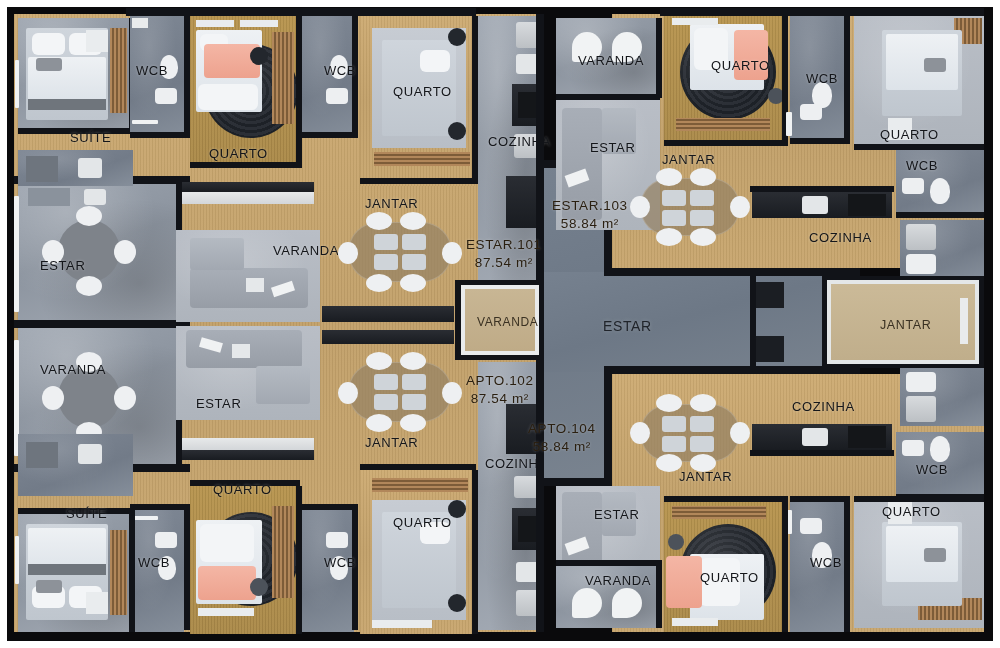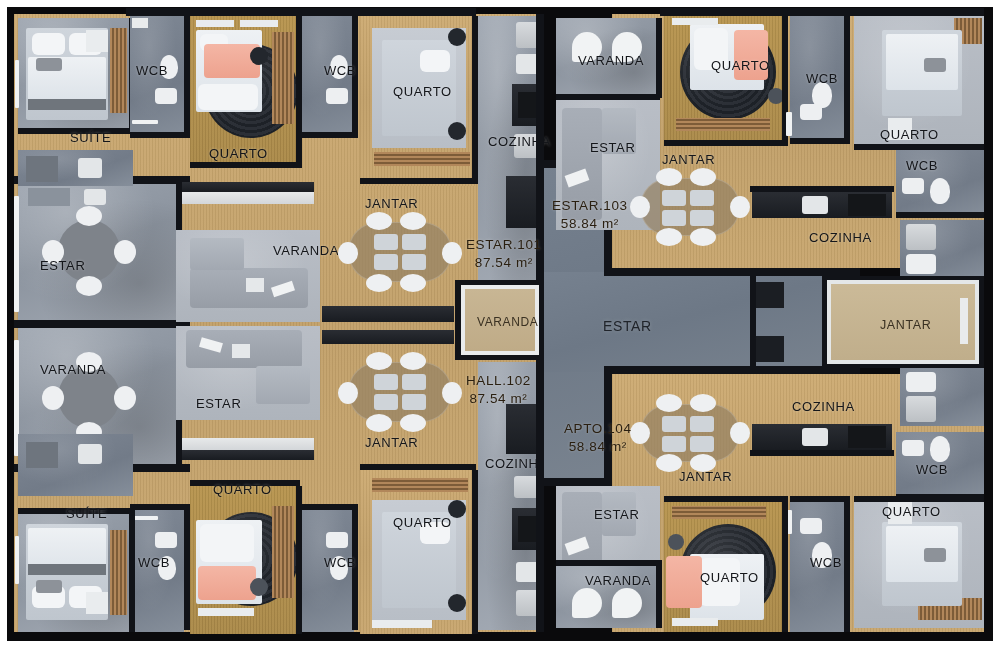--- a/index.html
+++ b/index.html
@@ -505,28 +505,28 @@
   <div class="box wall" style="left:656px;top:560px;width:6px;height:68px;"></div>
   <div class="box" style="left:572px;top:588px;width:30px;height:30px;background:#f1f3f4;border-radius:50% 50% 50% 10%;"></div>
   <div class="box" style="left:612px;top:588px;width:30px;height:30px;background:#f1f3f4;border-radius:50% 50% 50% 10%;"></div>
   <div class="lbl" style="left:585px;top:573px;">VARANDA</div>
 
   <div class="lbl apt" style="left:466px;top:236px;">
     <div>ESTAR.101</div>
     <div>87.54 m²</div>
   </div>
   <div class="lbl apt" style="left:466px;top:372px;">
-    <div>HALL.102</div>
+    <div>APTO.102</div>
     <div>87.54 m²</div>
   </div>
   <div class="lbl apt" style="left:552px;top:197px;">
     <div>ESTAR.103</div>
     <div>58.84 m²</div>
   </div>
-  <div class="lbl apt" style="left:564px;top:420px;">
+  <div class="lbl apt" style="left:528px;top:420px;">
     <div>APTO.104</div>
     <div>58.84 m²</div>
   </div>
 
   <div class="box" style="left:0;top:0;width:1000px;height:7px;background:#fff;"></div>
   <div class="box" style="left:0;top:641px;width:1000px;height:7px;background:#fff;"></div>
   <div class="box" style="left:0;top:0;width:7px;height:648px;background:#fff;"></div>
   <div class="box" style="left:993px;top:0;width:7px;height:648px;background:#fff;"></div>
 </div>
 

